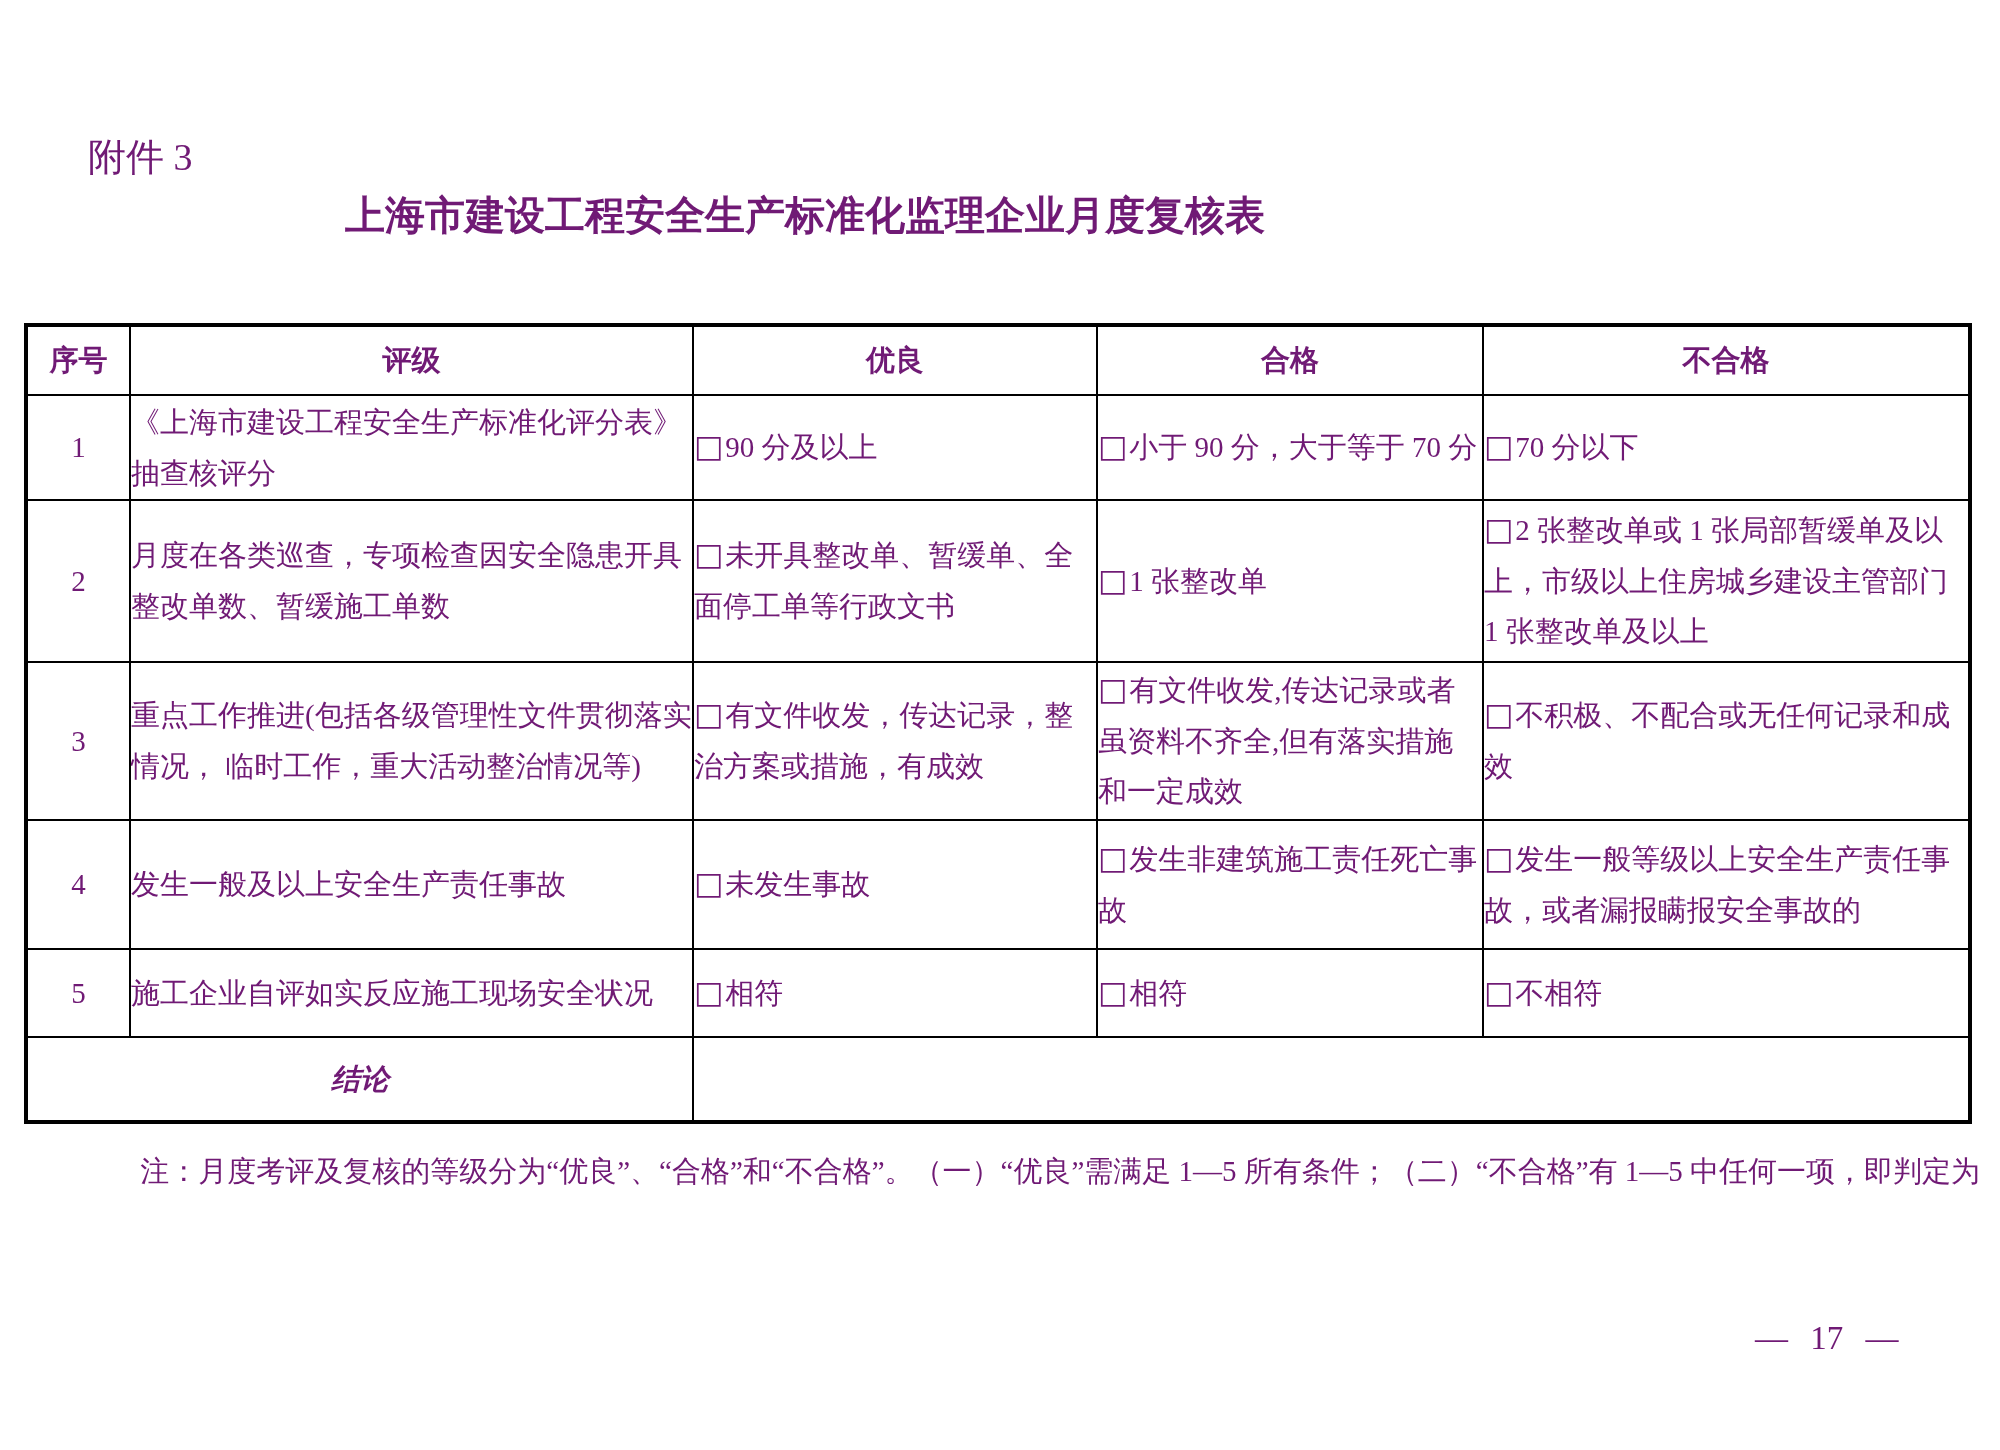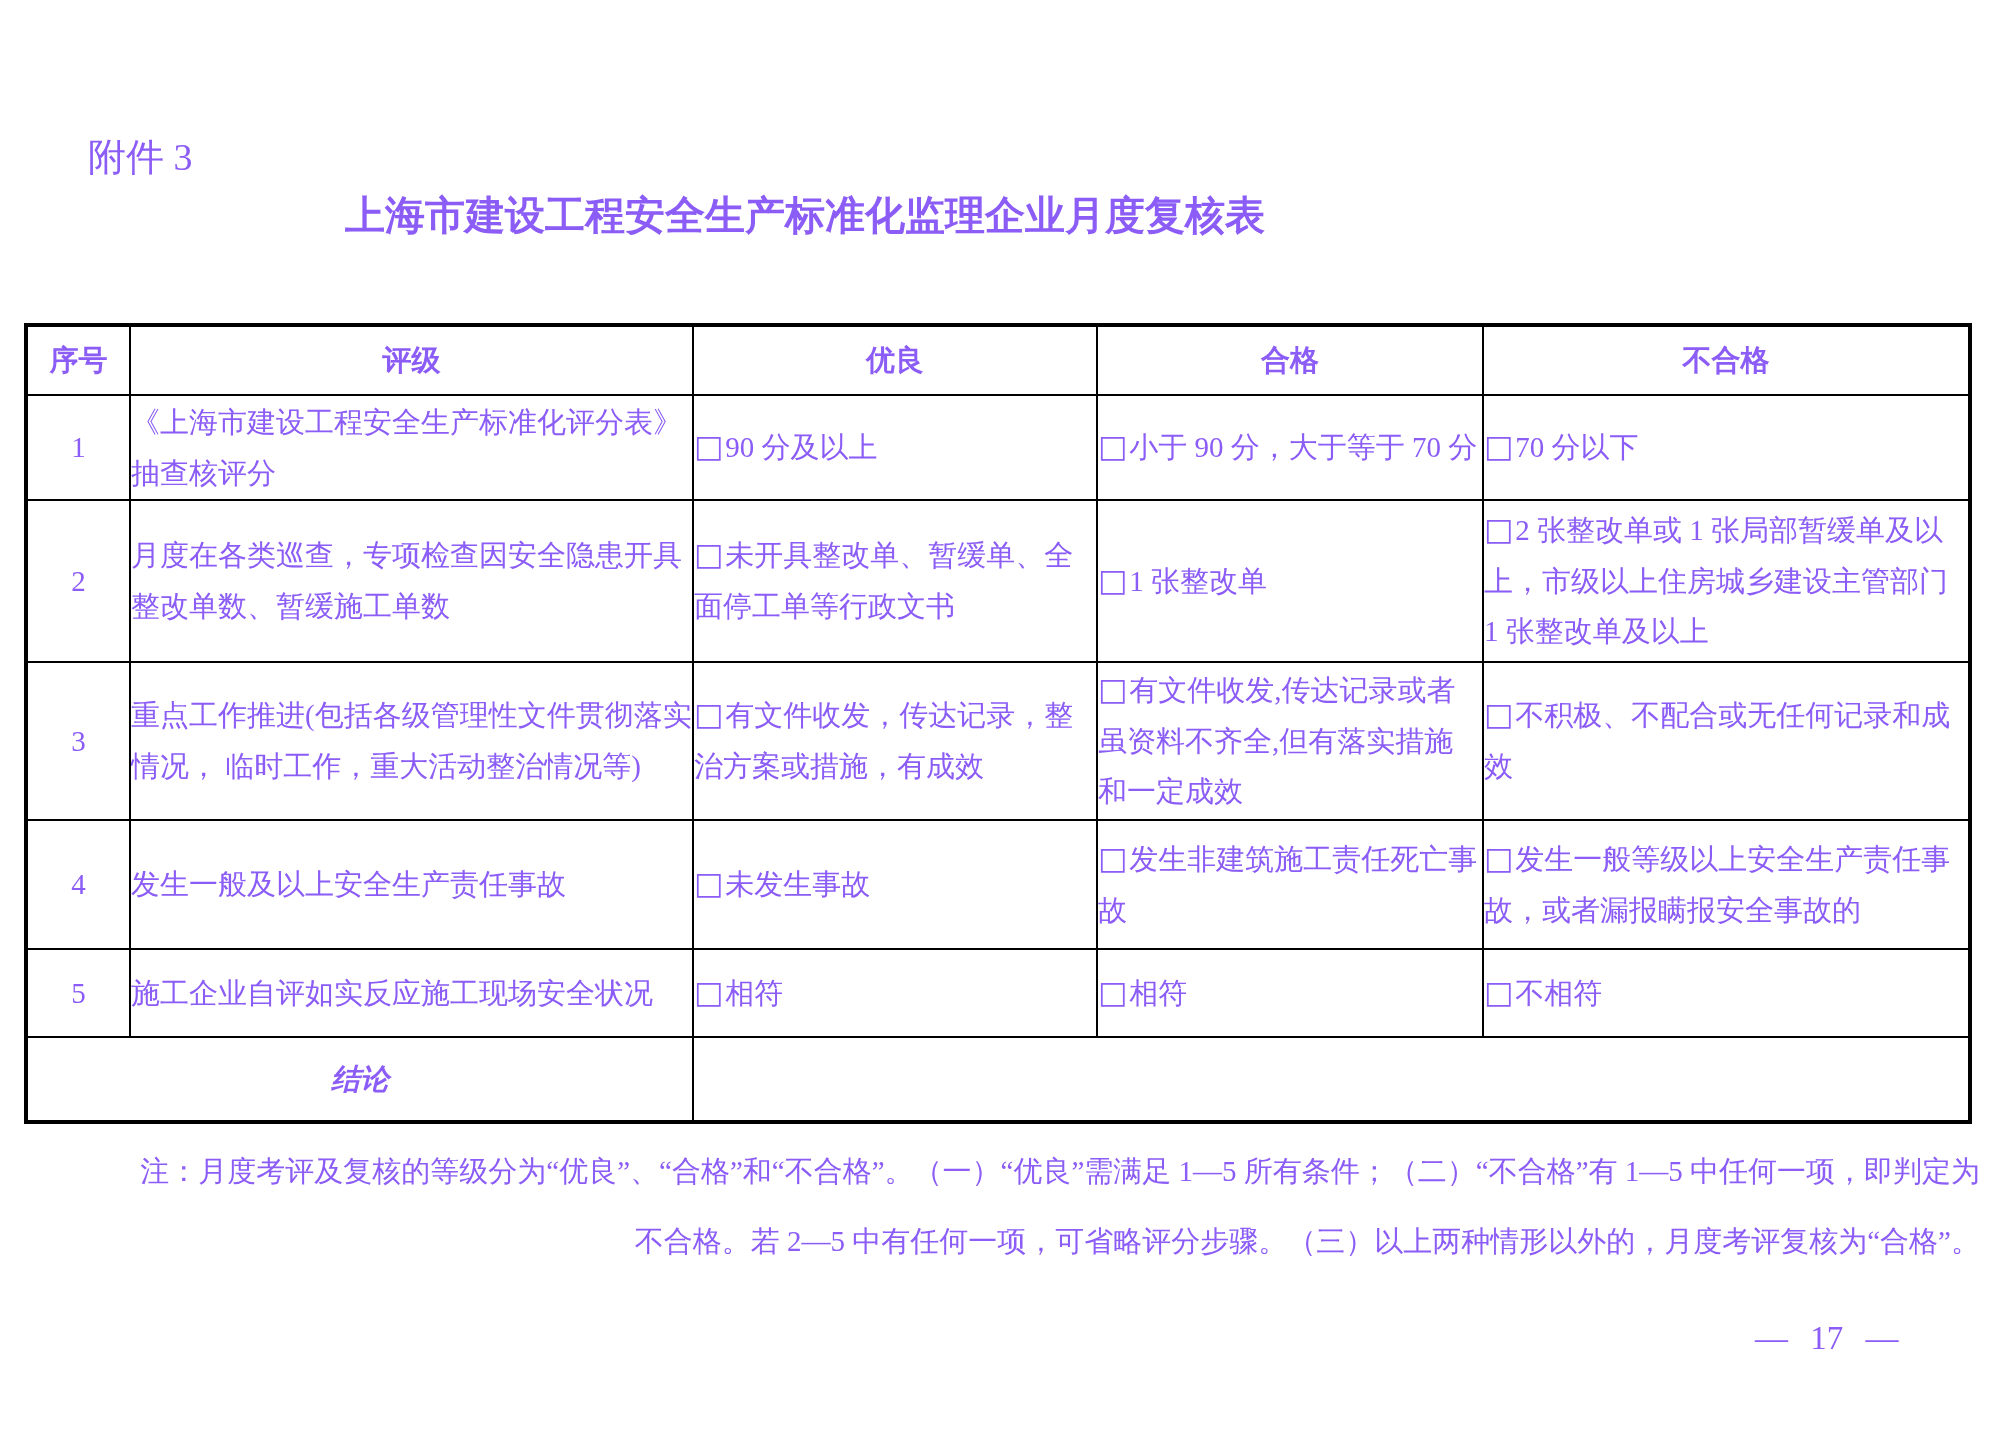--- a/index.html
+++ b/index.html
@@ -1,20 +1,20 @@
 <!DOCTYPE html>
 <html><head>
 <meta charset="utf-8">
 <style>
   html,body{margin:0;padding:0;background:#ffffff;}
   .page{
     position:relative;
     width:2000px;height:1450px;
     background:#ffffff;
-    color:#8b5cf6;
+    color:#701a75;
     font-family:"Liberation Serif","DejaVu Serif",serif;
     overflow:hidden;
   }
   .attachment{
     position:absolute;left:88px;top:132px;
     font-size:38px;
   }
   .title{
     position:absolute;left:345px;top:188px;margin:0;
     font-size:40px;font-weight:bold;letter-spacing:0px;
@@ -139,18 +139,17 @@
 
     <tr class="rc">
       <td class="concl-cell" colspan="2">结论</td>
       <td class="concl-empty" colspan="3"></td>
     </tr>
   </tbody>
     </table>
 
   <div class="note">
     <div class="note-line">注：月度考评及复核的等级分为“优良”、“合格”和“不合格”。（一）“优良”需满足 1—5 所有条件；（二）“不合格”有 1—5 中任何一项，即判定为</div>
-    <div class="note-line">不合格。若 2—5 中有任何一项，可省略评分步骤。（三）以上两种情形以外的，月度考评复核为“合格”。</div>
   </div>
 
   <div class="page-number">— 17 —</div>
 
 </div>
 
 </body></html>

